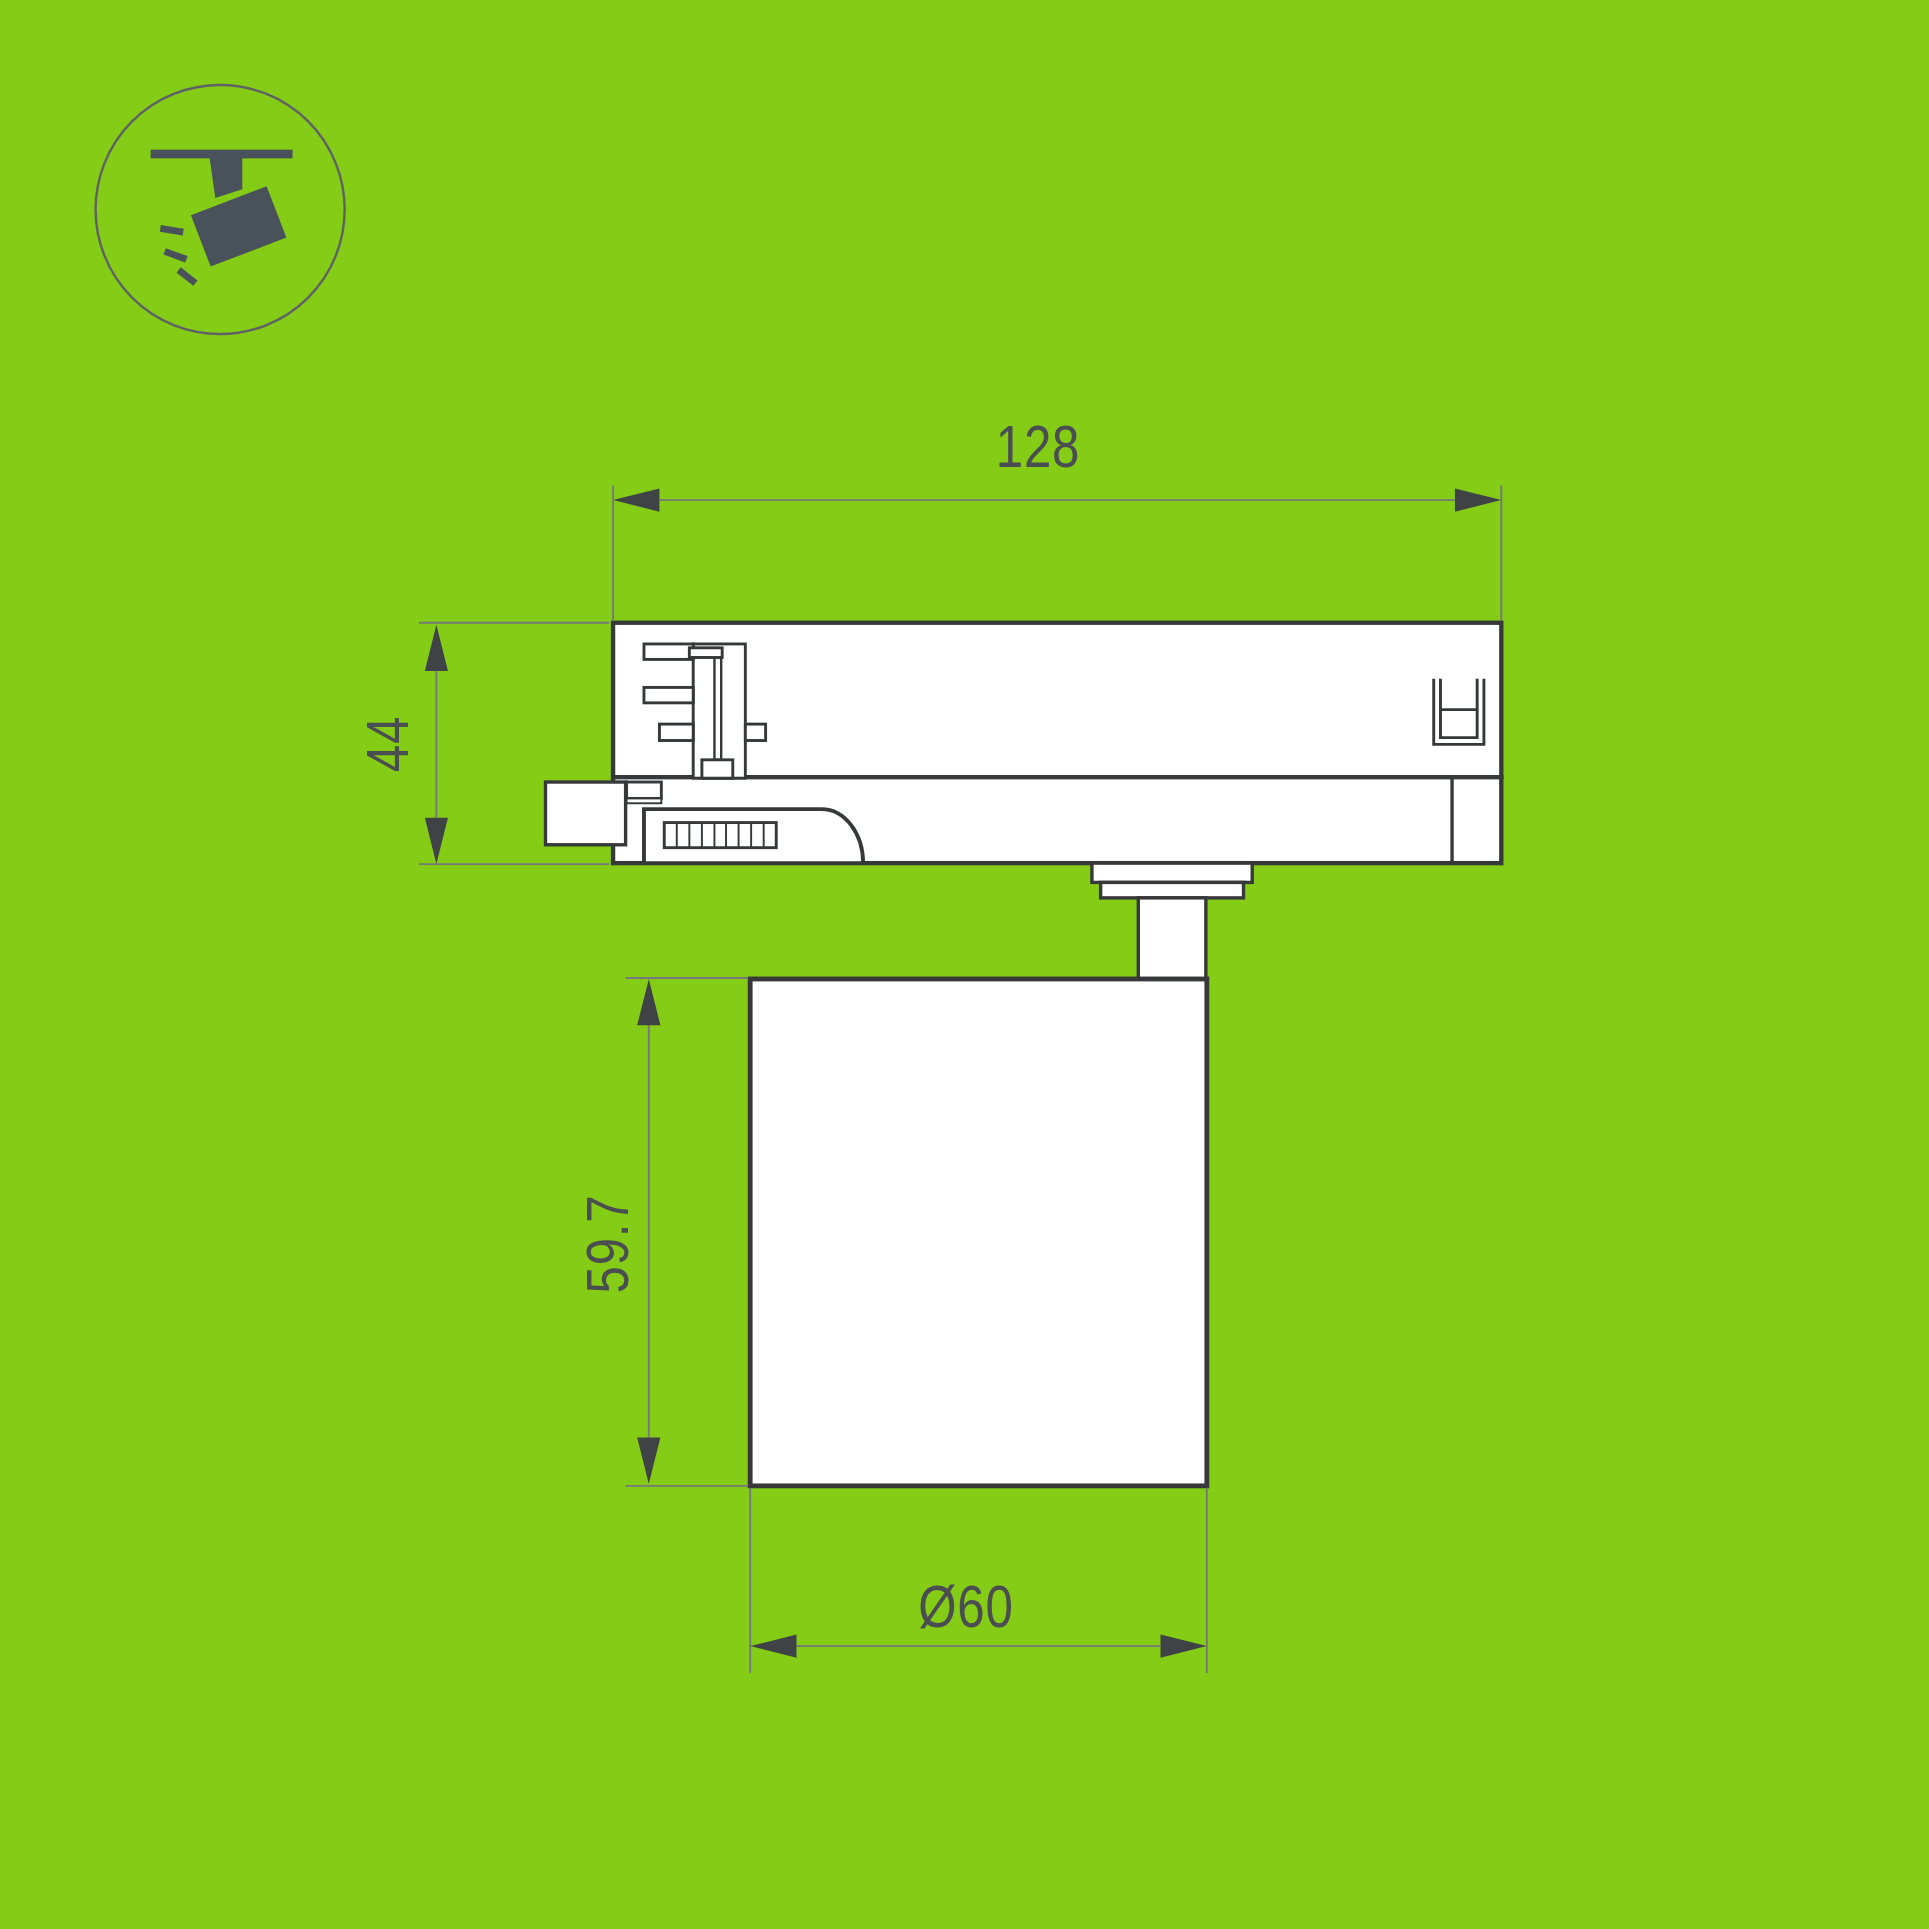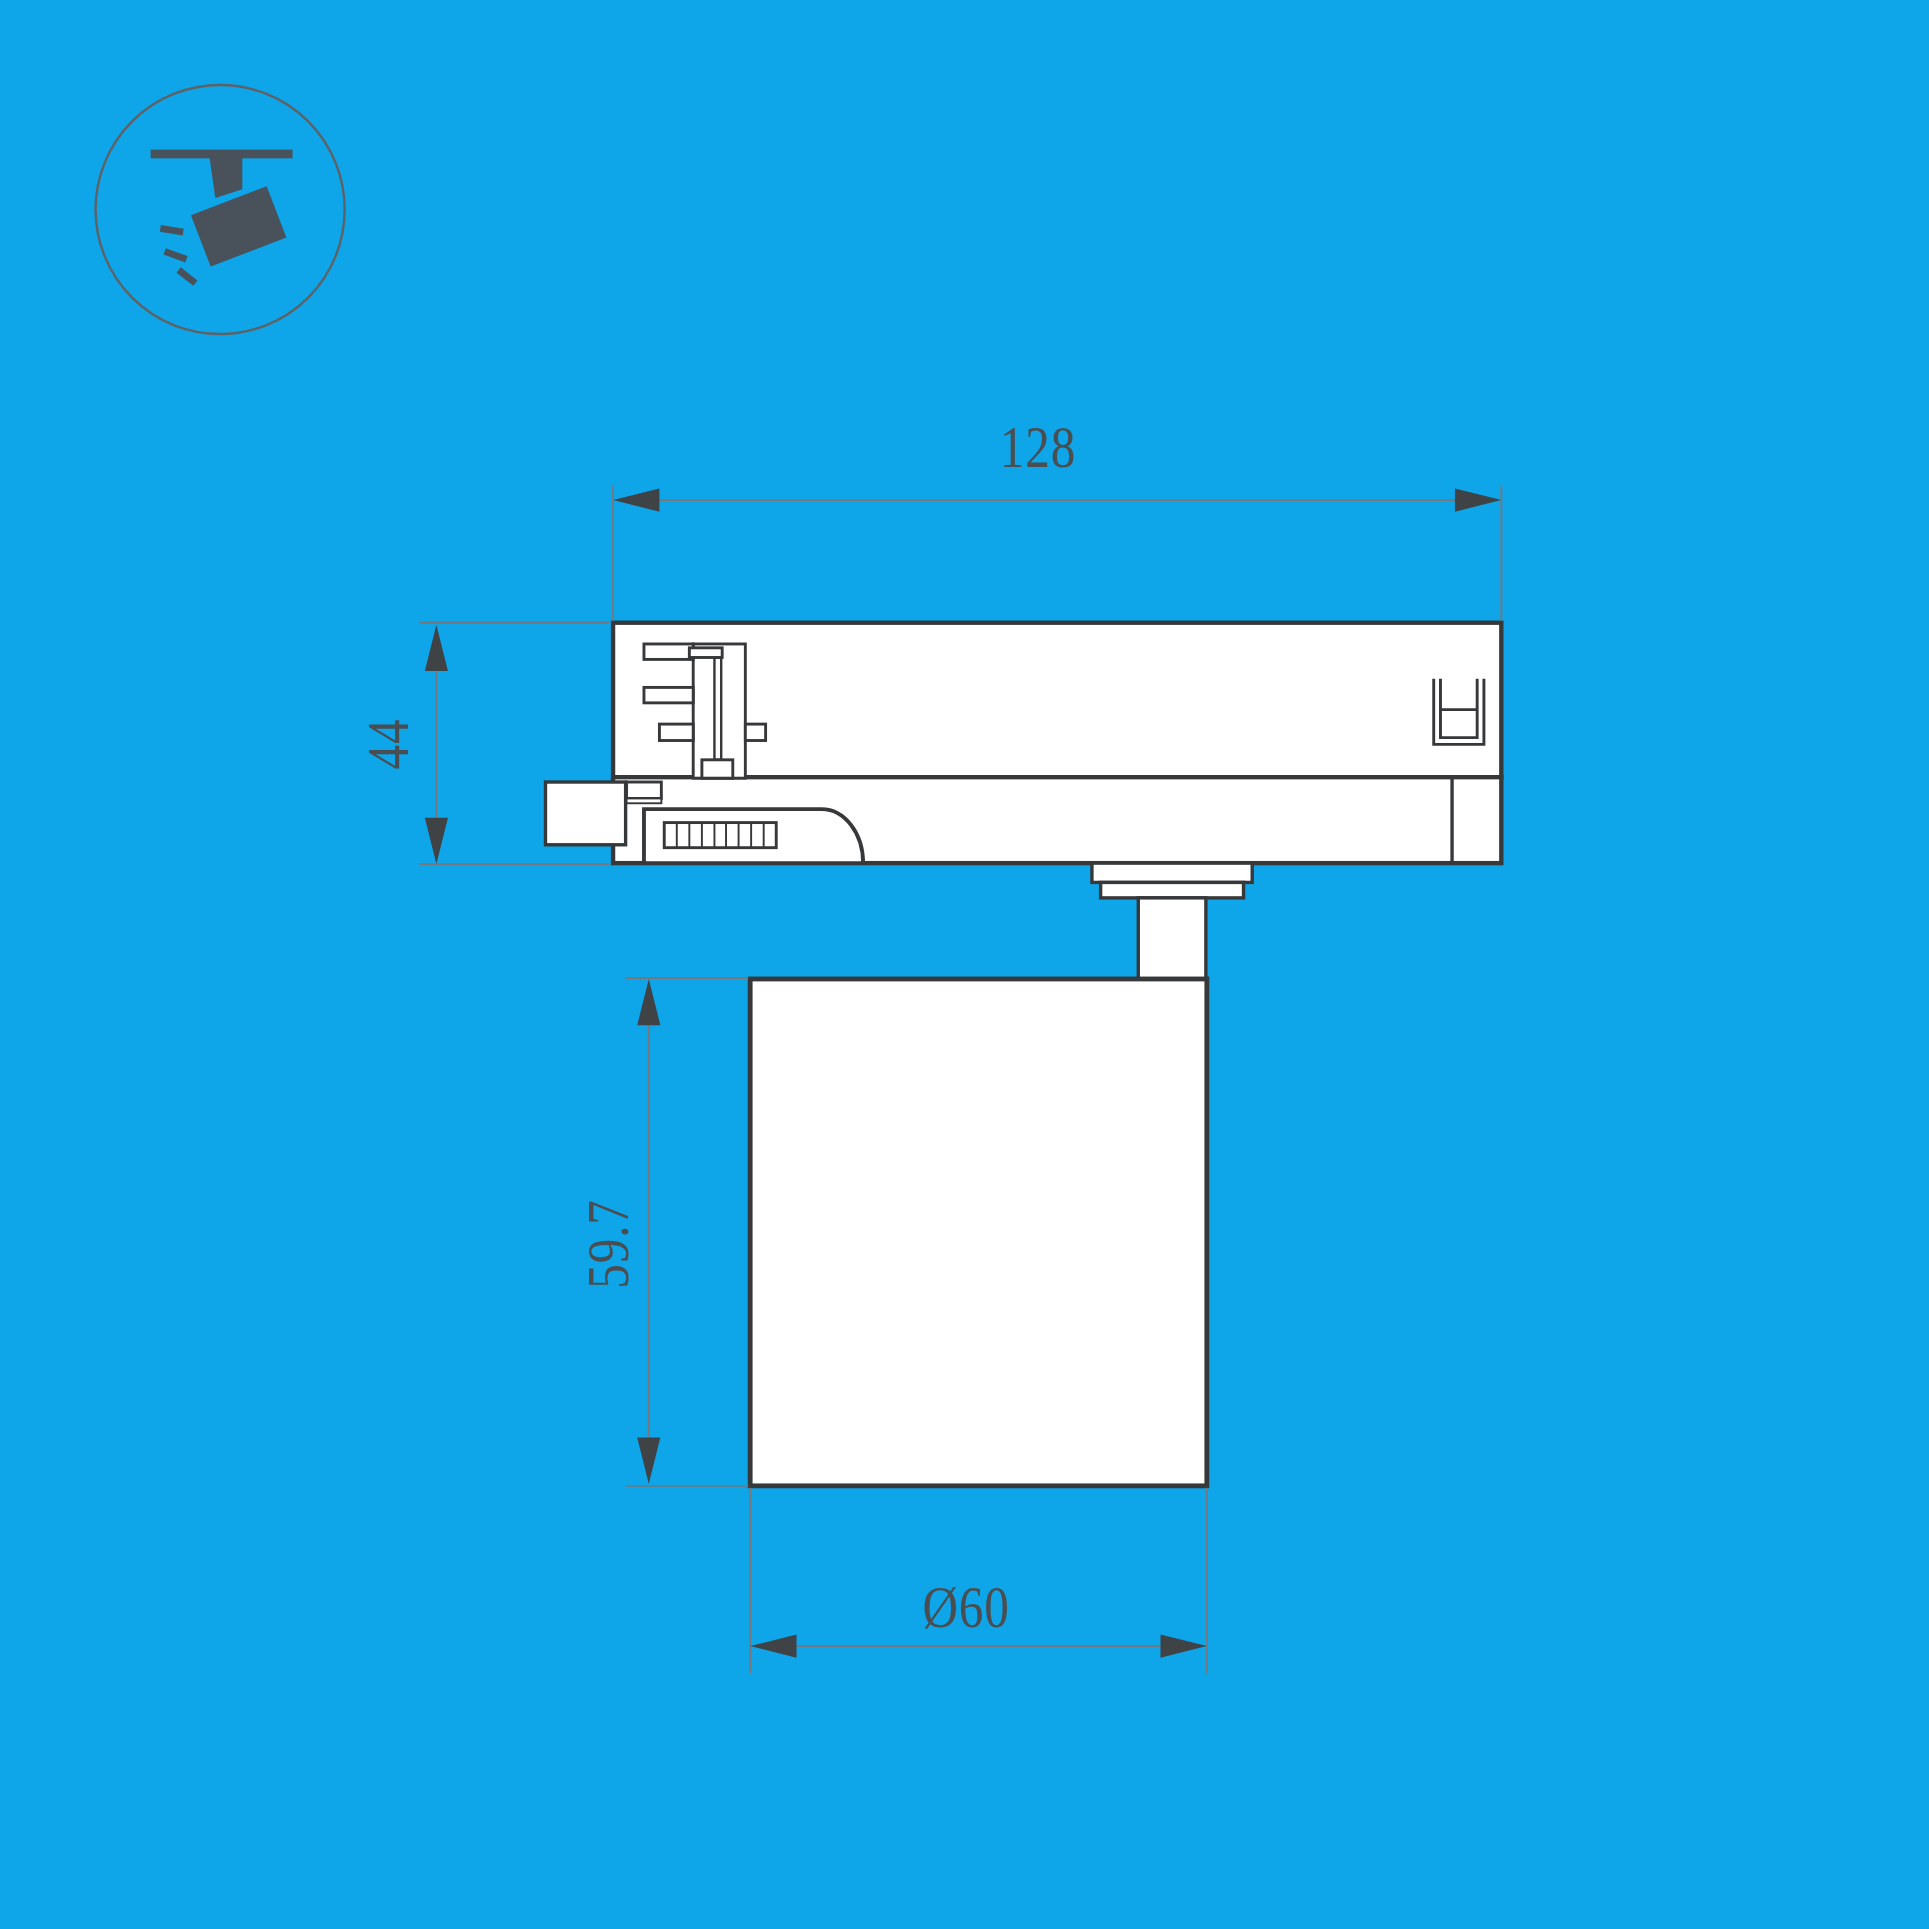--- a/index.html
+++ b/index.html
@@ -1,21 +1,21 @@
 <!DOCTYPE html>
 <html><head>
 <meta charset="utf-8">
 <style>
   html,body{margin:0;padding:0;background:#ffffff;}
   #canvas{
     position:relative;
     width:1929px;height:1929px;
-    background:#0ea5e9;
+    background:#84cc16;
     overflow:hidden;
-    font-family:Liberation Serif, serif;
+    font-family:Liberation Sans, sans-serif;
   }
   #linework{position:absolute;left:0;top:0;width:1929px;height:1929px;}
   .dim-label{
     position:absolute;
     font-size:60px;
     font-weight:400;
     color:#4b4e51;
     letter-spacing:1px;
     white-space:nowrap;
     line-height:1;

